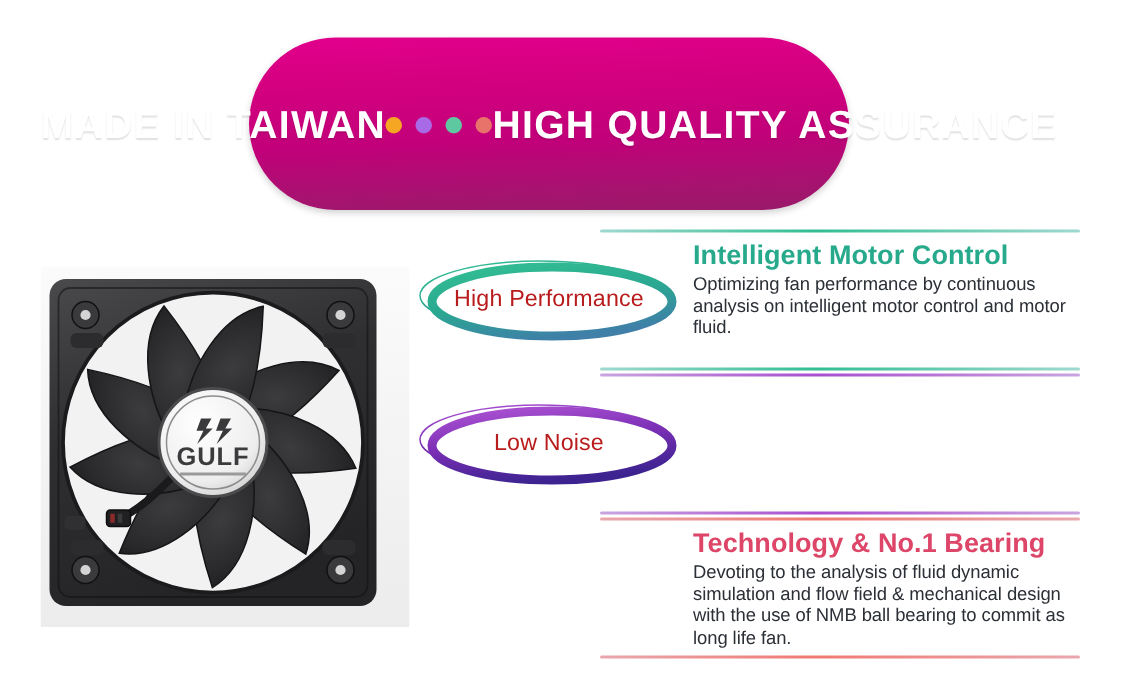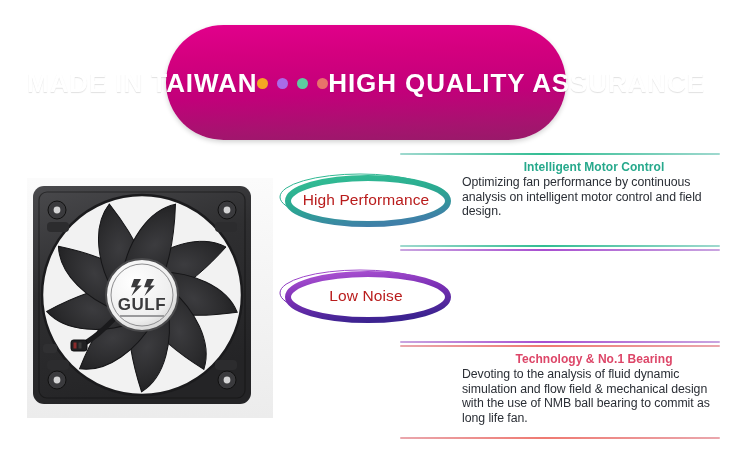--- a/index.html
+++ b/index.html
@@ -46,23 +46,22 @@
   }
   .badge svg{display:block;width:176px;height:58px;}
   .badge-label{
     position:absolute;left:0;top:0;width:176px;height:58px;
     display:flex;align-items:center;justify-content:center;
     font-size:15.5px;font-weight:normal;color:#b91c1c;letter-spacing:.1px;
     white-space:nowrap;pointer-events:none;
   }
   .copy{position:absolute;left:184px;top:7px;right:4px;}
   .copy h3{
-    margin:0 0 1px 0;font-size:12px;font-weight:bold;letter-spacing:.05px;
+    margin:0 0 1px 0;font-size:18px;font-weight:bold;letter-spacing:.05px;
     white-space:nowrap;
-    text-align:center;
   }
   .copy p{
     margin:0;font-size:12.3px;line-height:14.6px;color:#2b2f36;
     letter-spacing:-.05px;
   }
 </style>
 </head>
 <body>
 
 <div id="stage">
@@ -197,21 +196,21 @@
               <stop offset="100%" stop-color="#3f7fa8"></stop>
             </linearGradient>
           </defs>
           <ellipse cx="82" cy="26" rx="80" ry="23" fill="none" stroke="url(#ring0)" stroke-width="1"></ellipse>
           <ellipse cx="90" cy="30" rx="80" ry="23" fill="#ffffff" stroke="url(#ring0)" stroke-width="6"></ellipse>
         </svg>
         <div class="badge-label">High Performance</div>
       </div>
       <div class="copy">
         <h3 id="h0" style="color: rgb(39, 169, 140);">Intelligent Motor Control</h3>
-        <p>Optimizing fan performance by continuous analysis on intelligent motor control and field design.</p>
+        <p>Optimizing fan performance by continuous analysis on intelligent motor control and motor fluid.</p>
       </div>
       <div class="rule bot" id="r0b" style="background: linear-gradient(90deg, rgb(159, 217, 207) 0%, rgb(50, 189, 147) 45%, rgb(159, 217, 207) 100%);"></div>
     </div>
 
     <div class="card">
       <div class="rule top" id="r1t" style="background: linear-gradient(90deg, rgb(201, 165, 224) 0%, rgb(168, 79, 208) 45%, rgb(201, 165, 224) 100%);"></div>
       <div class="badge">
         <svg viewBox="0 0 176 58">
           <defs>
             <linearGradient id="ring1" x1="0.2" y1="0" x2="0.55" y2="1">

